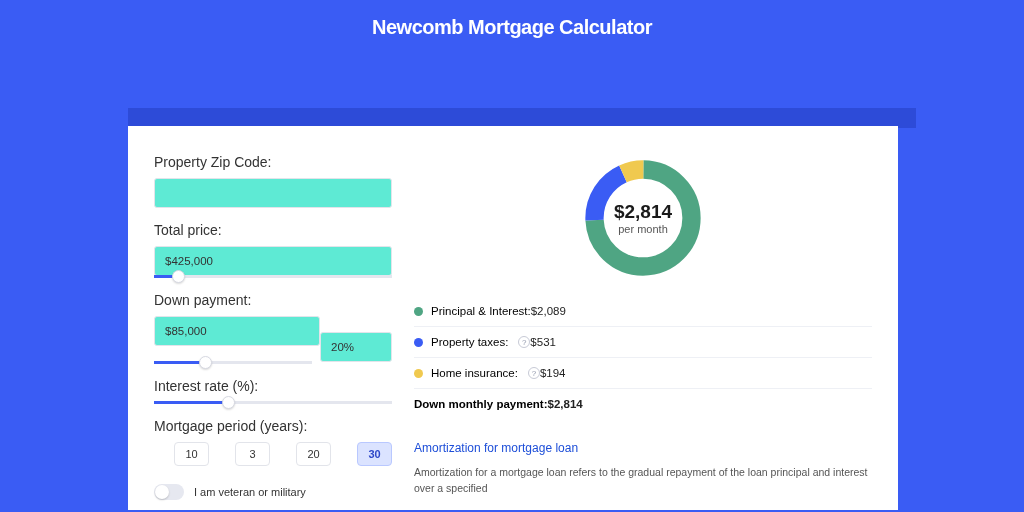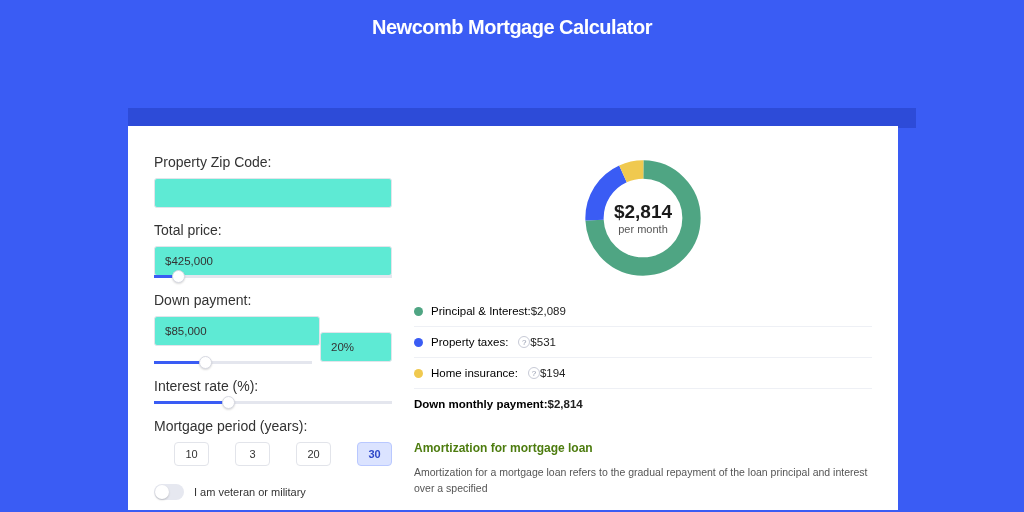--- a/index.html
+++ b/index.html
@@ -177,24 +177,24 @@
     align-items: center;
     justify-content: center;
     margin-left: 2px;
   }
   .legend-total .legend-label,
   .legend-total .legend-value { font-weight: 700; }
   .legend-value { color: #222; }
 
   .amort-title {
     font-size: 12px;
-    font-weight: 700;
+    font-weight: 400;
     margin-top: 22px;
     margin-bottom: 10px;
-    color: #4d7c0f;
+    color: #1d4ed8;
   }
   .amort-text {
     font-size: 10.5px;
     color: #555;
     line-height: 1.5;
   }
 </style>
 </head>
 <body>
 

